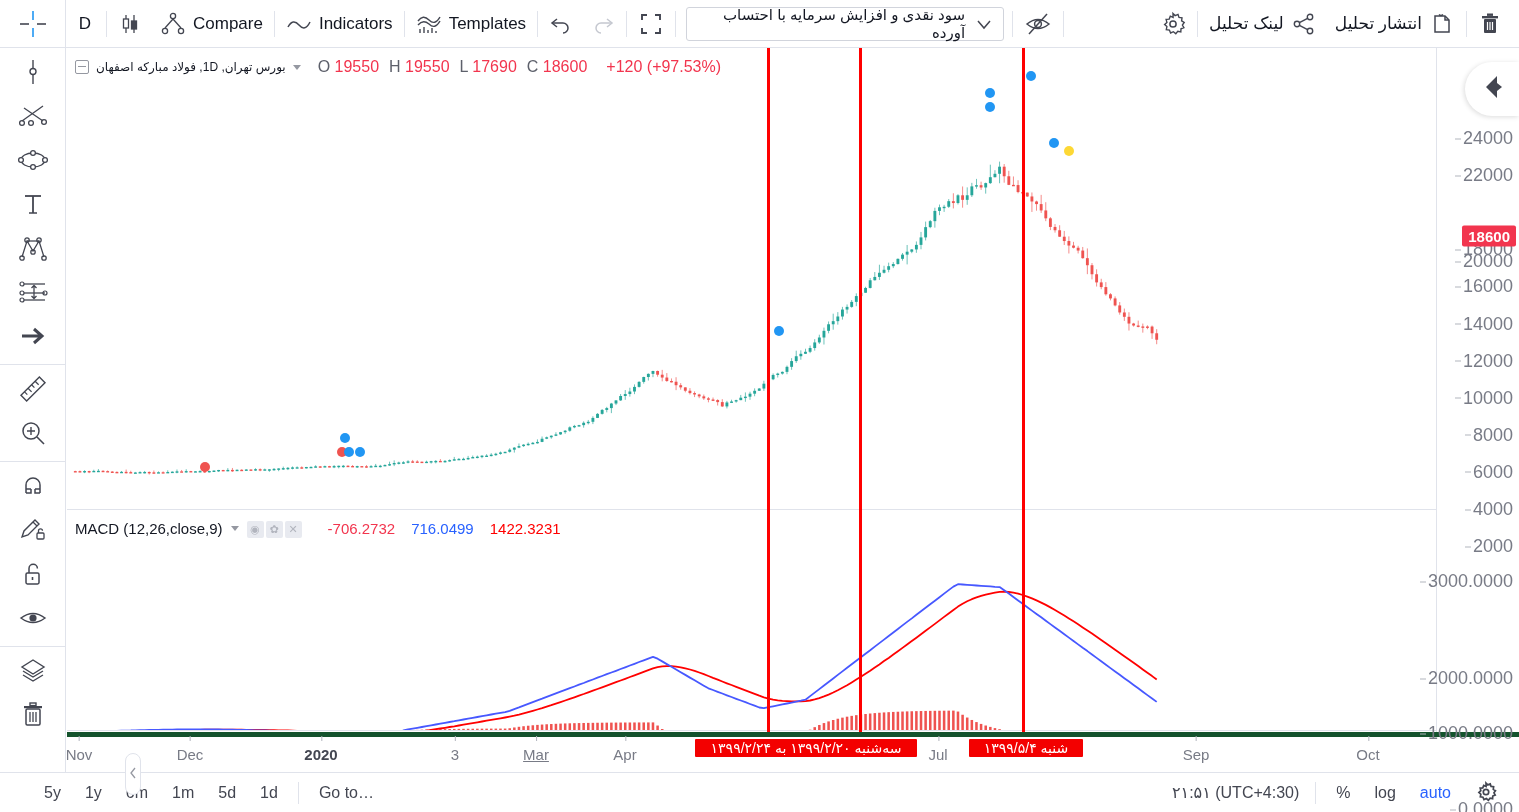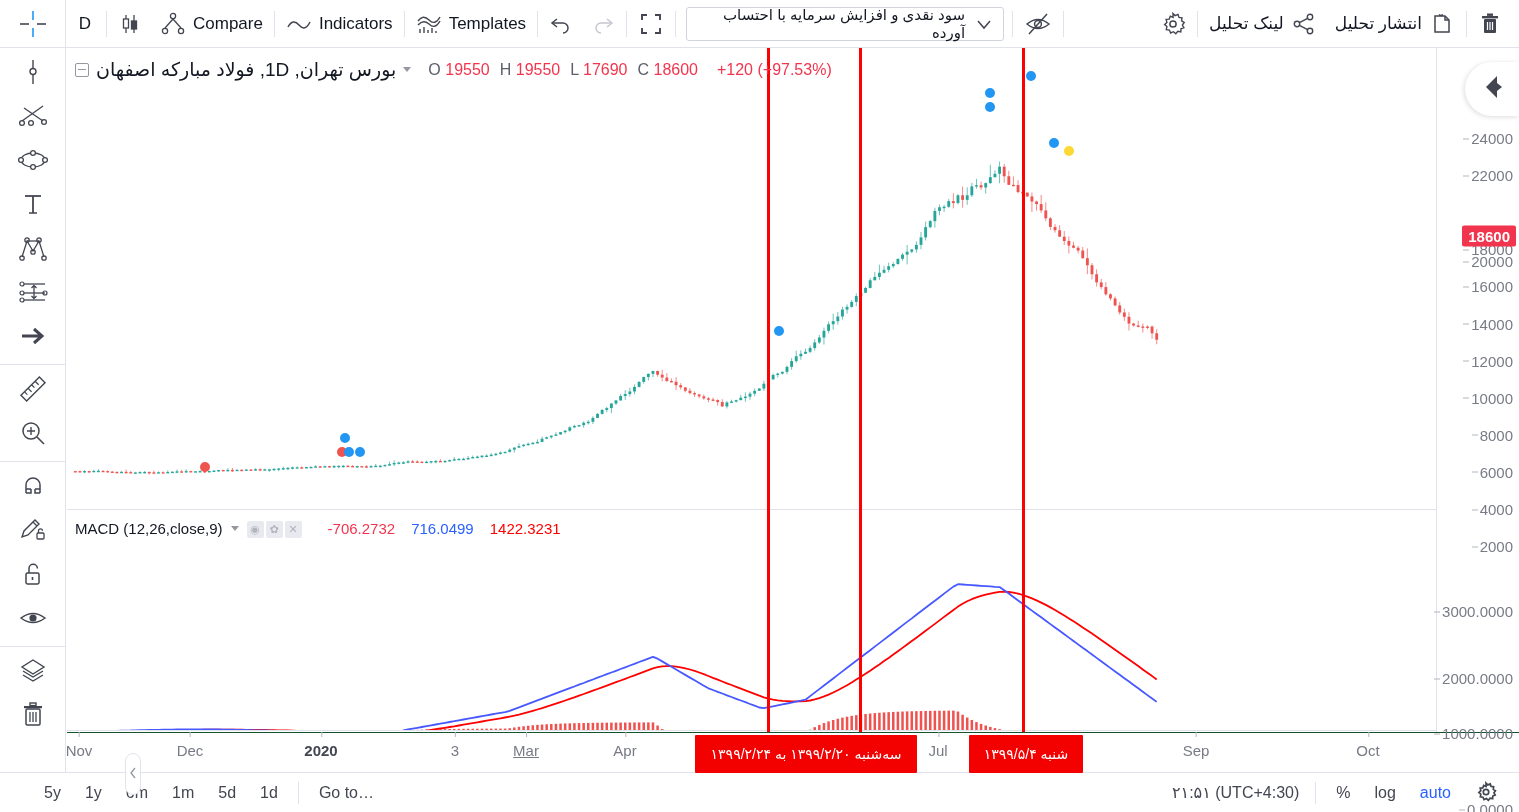--- a/index.html
+++ b/index.html
@@ -92,40 +92,40 @@
   }
   #macd-pane {
     position: absolute; left: 0; top: 463px;
     width: 1452px; height: 220px;
     border-bottom: 1px solid #e0e3eb;
     overflow: hidden;
   }
   #time-axis {
     position: absolute; left: 0; top: 684px;
     width: 1452px; height: 40px;
-    border-top: 1px solid #14532d;
+    border-top: 5px solid #14532d;
     background: #fff;
   }
   #price-axis {
     position: absolute; left: 1369px; top: 0;
     width: 83px; height: 684px;
     border-left: 1px solid #e0e3eb;
     background: #fff; z-index: 6;
   }
 
   .legend {
     position: absolute; left: 8px; top: 10px;
     display: flex; align-items: center; gap: 7px;
     font-size: 16px; color: #131722; z-index: 7;
     white-space: nowrap;
   }
   .legend .ohlc-k { color: #5d606b; margin-left: 10px; }
   .legend .ohlc-v { color: #f2354e; }
   .legend .chg { color: #f2354e; margin-left: 12px; }
-  .sym-title { font-size: 19px; direction: rtl; unicode-bidi: embed; }
+  .sym-title { font-size: 12px; direction: rtl; unicode-bidi: embed; }
   .collapse-box {
     width: 14px; height: 14px; border: 1.4px solid #9598a1;
     border-radius: 2px; position: relative;
   }
   .collapse-box:after {
     content: ""; position: absolute; left: 2px; right: 2px; top: 5px;
     height: 1.4px; background: #9598a1;
   }
   .caret-down {
     width: 0; height: 0;
@@ -142,21 +142,21 @@
   .macd-ctl {
     width: 17px; height: 17px; border-radius: 2px;
     background: #e8eaf0; color: #b2b5be;
     display: inline-flex; align-items: center; justify-content: center;
     font-size: 11px; cursor: pointer;
   }
 
   
   .px-tick {
     position: absolute; right: 6px;
-    font-size: 15px; color: #787b86;
+    font-size: 18px; color: #787b86;
     transform: translateY(-50%);
     white-space: nowrap;
   }
   .px-tick .dash {
     position: absolute; left: -10px; top: 50%;
     width: 6px; height: 1px; background: #b2b5be;
   }
   .px-cur {
     position: absolute; right: 3px;
     background: #f2354e; color: #fff;
@@ -169,21 +169,21 @@
     position: absolute; top: 9px;
     font-size: 15px; color: #787b86;
     transform: translateX(-50%); white-space: nowrap;
   }
   .t-tick.bold { color: #434651; font-weight: bold; }
   .t-tick .tmark {
     position: absolute; left: 50%; top: -10px;
     width: 1px; height: 5px; background: #b2b5be;
   }
   .t-badge {
-    position: absolute; top: 2px; height: 38px;
+    position: absolute; top: 2px; height: 18px;
     background: #f30000; color: #fff;
     font-size: 14px; display: flex; align-items: center;
     justify-content: center; padding: 0 18px;
     direction: rtl; unicode-bidi: embed; white-space: nowrap;
     border-radius: 1px; z-index: 9;
   }
 
   .vline {
     position: absolute; top: 0; width: 3px;
     background: #ff0000; z-index: 5;
@@ -1320,34 +1320,34 @@
           <div class="px-tick" style="top: 275.5px;">14000<span class="dash" style="left: -8px;"></span></div>
           <div class="px-tick" style="top: 312.6px;">12000<span class="dash" style="left: -8px;"></span></div>
           <div class="px-tick" style="top: 349.7px; margin-left: 24px;">10000<span class="dash" style="left: -8px;"></span></div>
           <div class="px-tick" style="top: 386.8px;">8000<span class="dash" style="left: -8px;"></span></div>
           <div class="px-tick" style="top: 423.9px;">6000<span class="dash" style="left: -8px;"></span></div>
           <div class="px-tick" style="top: 461px;">4000<span class="dash" style="left: -8px;"></span></div>
           <div class="px-tick" style="top: 498.1px;">2000<span class="dash" style="left: -8px;"></span></div>
         </div>
       <div class="px-cur" style="top:188px;">18600</div>
       <div id="macd-ticks">
-          <div class="px-tick" style="top: 563px; margin-left: 40px;">3000.0000<span class="dash" style="left: -8px;"></span></div>
+          <div class="px-tick" style="top: 533px; margin-left: 40px;">3000.0000<span class="dash" style="left: -8px;"></span></div>
           <div class="px-tick" style="top: 630px;">2000.0000<span class="dash" style="left: -8px;"></span></div>
           <div class="px-tick" style="top: 685px;">1000.0000<span class="dash" style="left: -8px;"></span></div>
           <div class="px-tick" style="top: 761px;">0.0000<span class="dash" style="left: -8px;"></span></div>
         </div>
     </div>
 
     <div id="time-axis">
       <div id="t-ticks">
           <div class="t-tick" style="left: 12px;">Nov<span class="tmark"></span></div>
           <div class="t-tick" style="left: 123px;">Dec<span class="tmark"></span></div>
           <div class="t-tick bold" style="left: 254px;">2020<span class="tmark"></span></div>
           <div class="t-tick" style="left: 388px;">3<span class="tmark"></span></div>
-          <div class="t-tick" style="left: 459px; text-decoration: underline;">Mar<span class="tmark"></span></div>
+          <div class="t-tick" style="left: 469px; text-decoration: underline;">Mar<span class="tmark"></span></div>
           <div class="t-tick" style="left: 558px;">Apr<span class="tmark"></span></div>
           <div class="t-tick" style="left: 871px;">Jul<span class="tmark"></span></div>
           <div class="t-tick" style="left: 1129px; text-align: right;">Sep<span class="tmark"></span></div>
           <div class="t-tick" style="left: 1301px;">Oct<span class="tmark"></span></div>
         </div>
       <div id="t-badges">
           <div class="t-badge" style="left: 628px; width: 222px;">سه‌شنبه ۱۳۹۹/۲/۲۰ به ۱۳۹۹/۲/۲۴</div>
           <div class="t-badge" style="left: 902px; width: 114px;">شنبه ۱۳۹۹/۵/۴</div>
         </div>
     </div>

